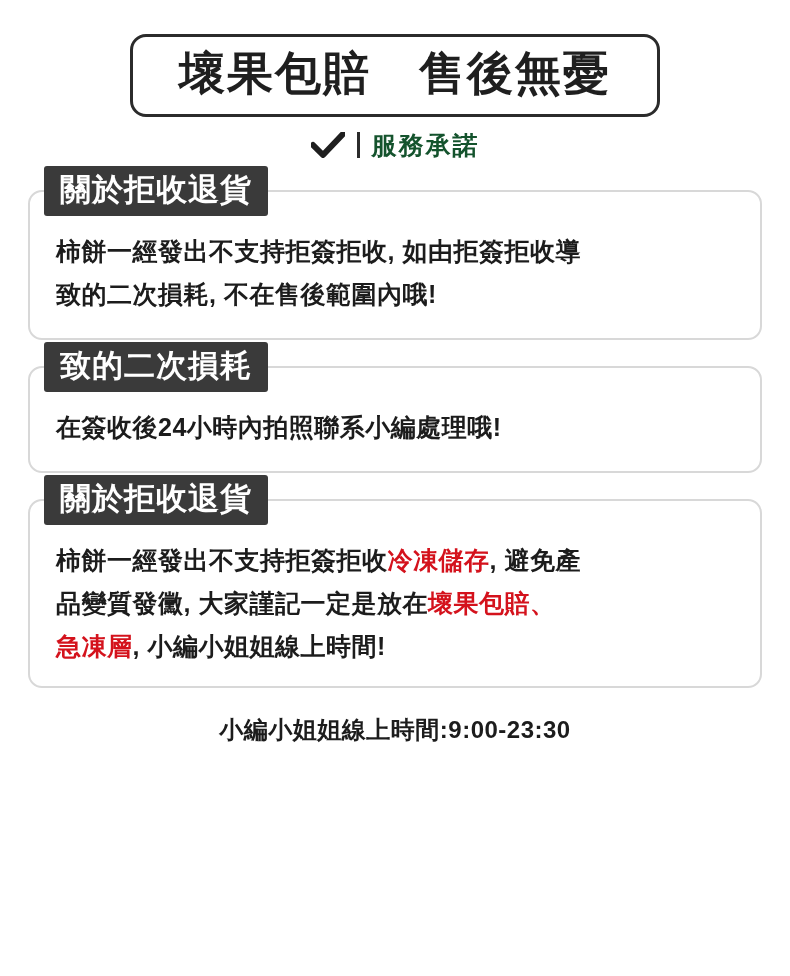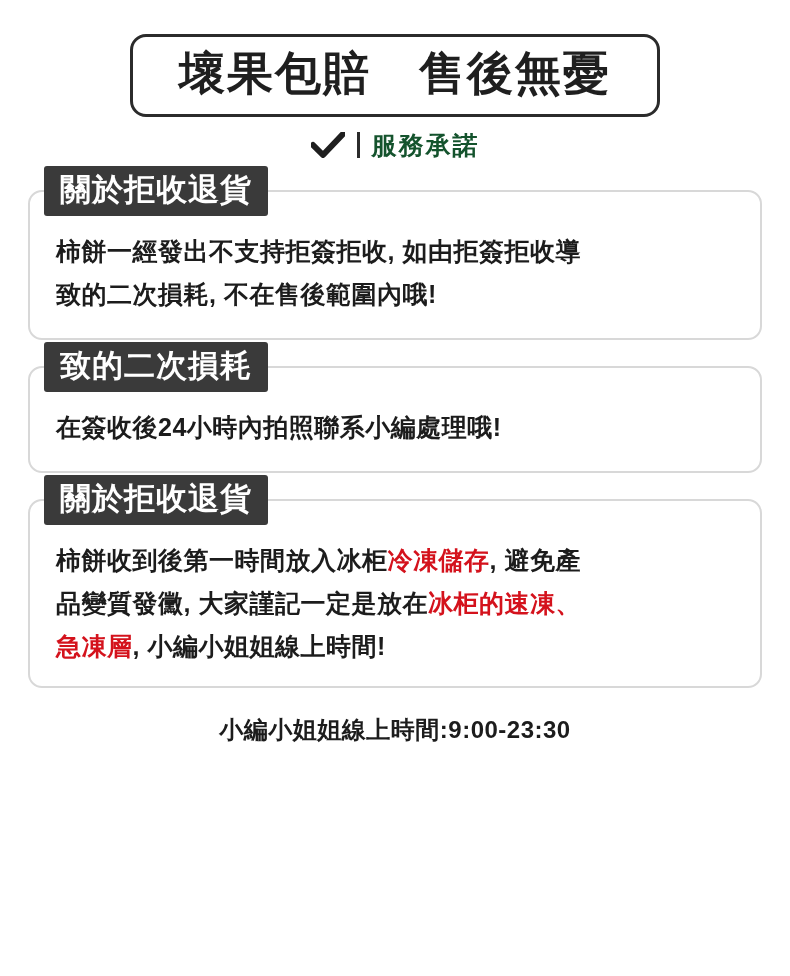--- a/index.html
+++ b/index.html
@@ -157,22 +157,22 @@
     <div class="card" id="card-1">
       <div class="card-tag">致的二次損耗</div>
       <div class="card-body">
           <div><span>在簽收後24小時內拍照聯系小編處理哦!</span></div>
         </div>
     </div>
 
     <div class="card" id="card-2">
       <div class="card-tag">關於拒收退貨</div>
       <div class="card-body">
-          <div><span>柿餅收到後第一時間放入冰柜</span><span class="hl">冷凍儲存</span><span>, 避免產</span></div>
-          <div><span>品變質發黴, 大家謹記一定是放在</span><span class="hl">冰柜的速凍、</span></div>
+          <div><span>柿餅一經發出不支持拒簽拒收</span><span class="hl">冷凍儲存</span><span>, 避免產</span></div>
+          <div><span>品變質發黴, 大家謹記一定是放在</span><span class="hl">壞果包賠、</span></div>
           <div><span class="hl">急凍層</span><span>, 小編小姐姐線上時間!</span></div>
         </div>
     </div>
 
   </div>
 
   <div class="footer">小編小姐姐線上時間:9:00-23:30</div>
 
 </div>
 

